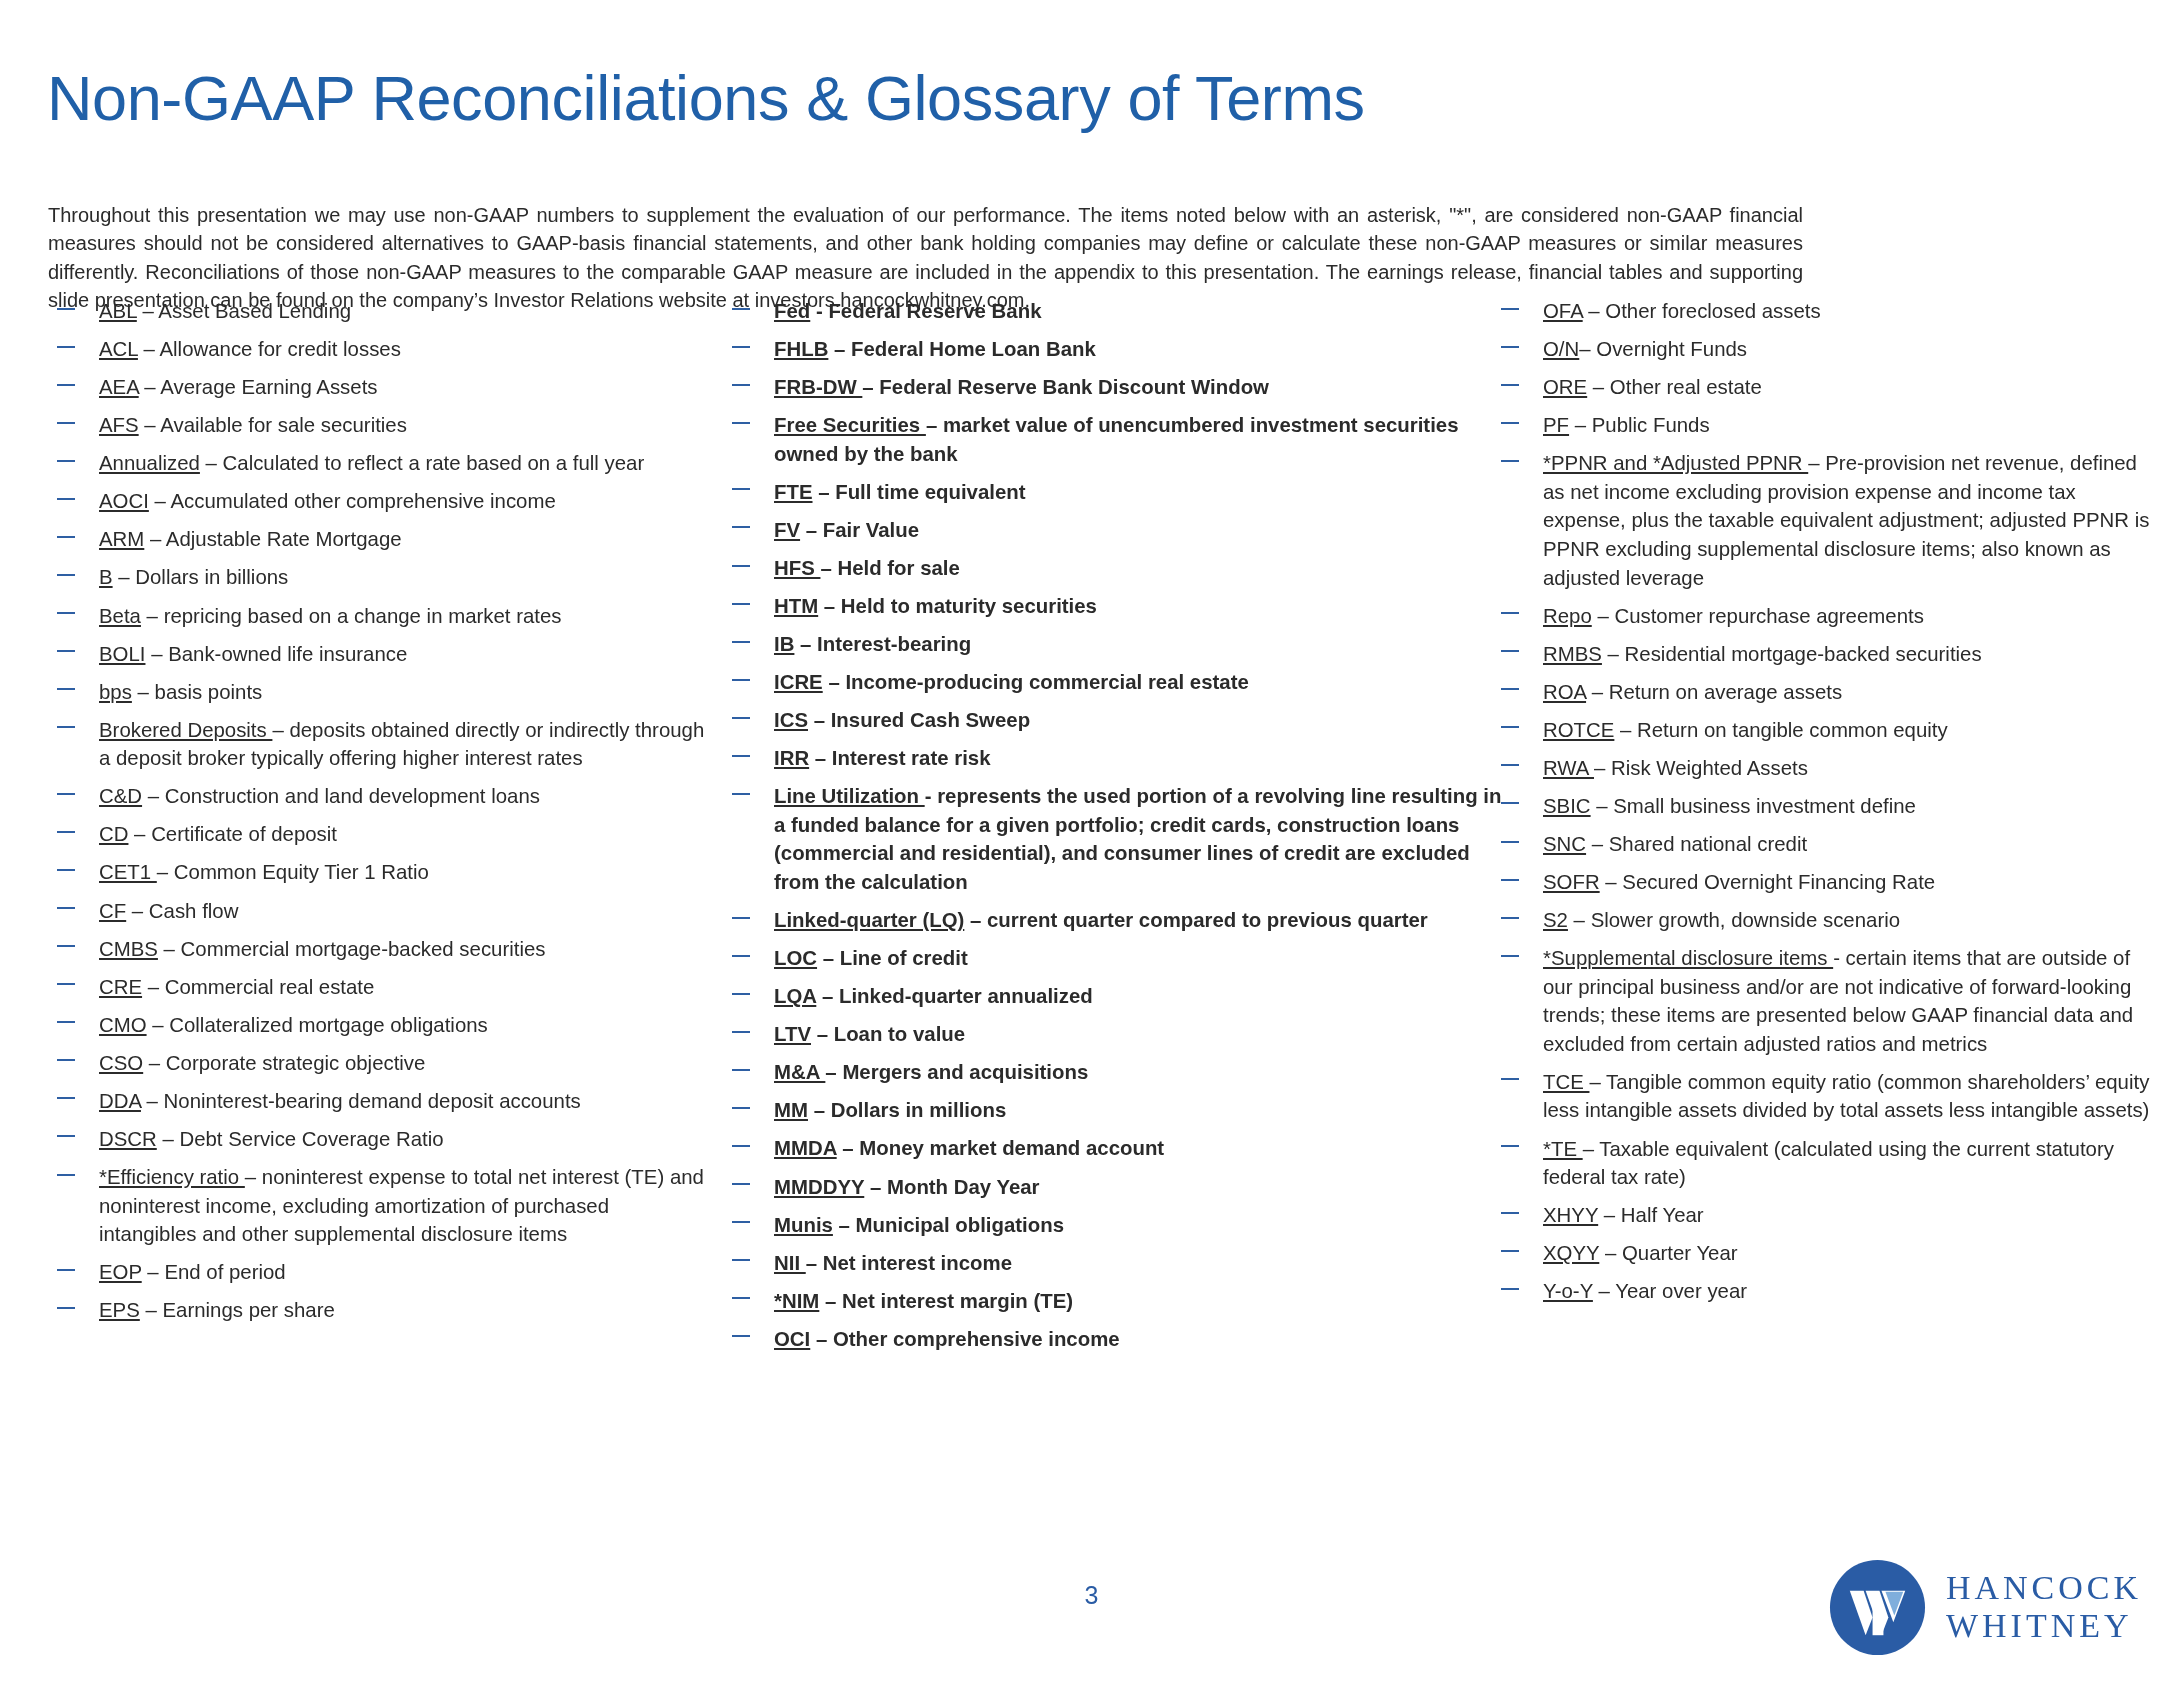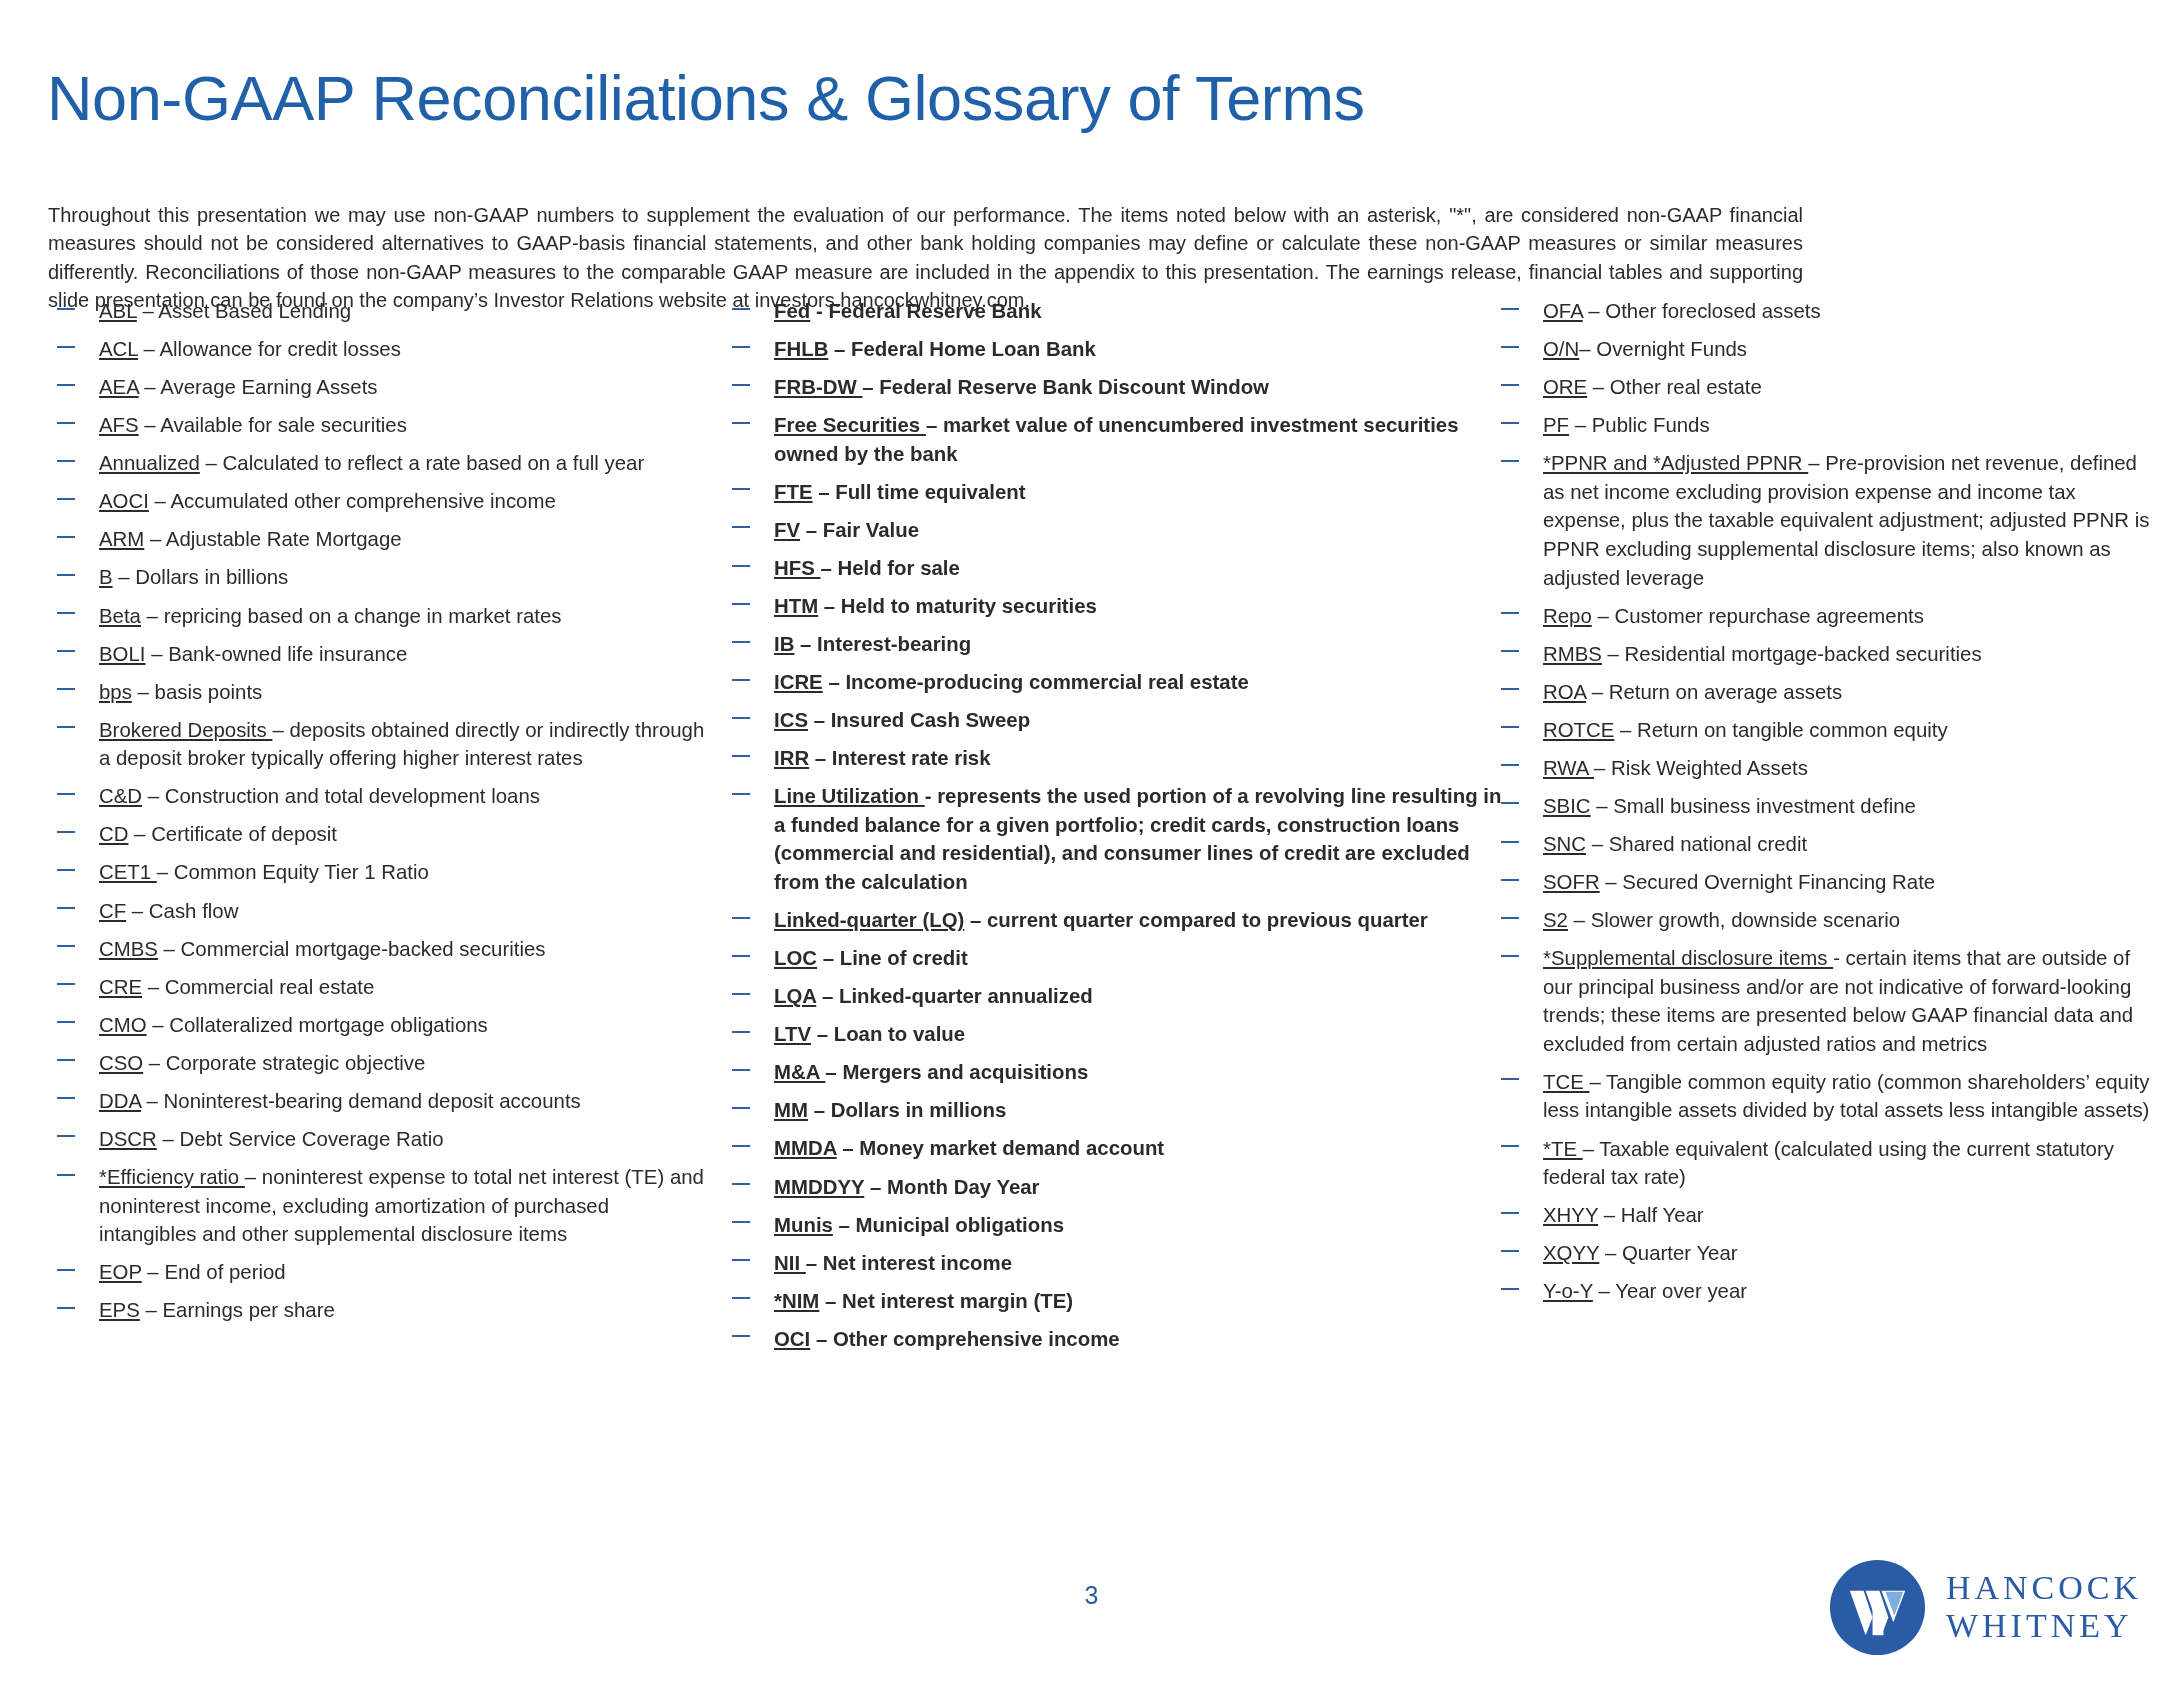--- a/index.html
+++ b/index.html
@@ -132,21 +132,21 @@
       <div class="term-item"><span class="bullet-dash"></span><span class="term">AEA</span><span> – </span><span>Average Earning Assets</span></div>
       <div class="term-item"><span class="bullet-dash"></span><span class="term">AFS</span><span> – </span><span>Available for sale securities</span></div>
       <div class="term-item"><span class="bullet-dash"></span><span class="term">Annualized</span><span> – </span><span>Calculated to reflect a rate based on a full year</span></div>
       <div class="term-item"><span class="bullet-dash"></span><span class="term">AOCI</span><span> – </span><span>Accumulated other comprehensive income</span></div>
       <div class="term-item"><span class="bullet-dash"></span><span class="term">ARM</span><span> – </span><span>Adjustable Rate Mortgage</span></div>
       <div class="term-item"><span class="bullet-dash"></span><span class="term">B</span><span> – </span><span>Dollars in billions</span></div>
       <div class="term-item"><span class="bullet-dash"></span><span class="term">Beta</span><span> – </span><span>repricing based on a change in market rates</span></div>
       <div class="term-item"><span class="bullet-dash"></span><span class="term">BOLI</span><span> – </span><span>Bank-owned life insurance</span></div>
       <div class="term-item"><span class="bullet-dash"></span><span class="term">bps</span><span> – </span><span>basis points</span></div>
       <div class="term-item"><span class="bullet-dash"></span><span class="term">Brokered Deposits </span><span>– </span><span>deposits obtained directly or indirectly through a deposit broker typically offering higher interest rates</span></div>
-      <div class="term-item"><span class="bullet-dash"></span><span class="term">C&amp;D</span><span> – </span><span>Construction and total development loans</span></div>
+      <div class="term-item"><span class="bullet-dash"></span><span class="term">C&amp;D</span><span> – </span><span>Construction and land development loans</span></div>
       <div class="term-item"><span class="bullet-dash"></span><span class="term">CD</span><span> – </span><span>Certificate of deposit</span></div>
       <div class="term-item"><span class="bullet-dash"></span><span class="term">CET1 </span><span>– </span><span>Common Equity Tier 1 Ratio</span></div>
       <div class="term-item"><span class="bullet-dash"></span><span class="term">CF</span><span> – </span><span>Cash flow</span></div>
       <div class="term-item"><span class="bullet-dash"></span><span class="term">CMBS</span><span> – </span><span>Commercial mortgage-backed securities</span></div>
       <div class="term-item"><span class="bullet-dash"></span><span class="term">CRE</span><span> – </span><span>Commercial real estate</span></div>
       <div class="term-item"><span class="bullet-dash"></span><span class="term">CMO</span><span> – </span><span>Collateralized mortgage obligations</span></div>
       <div class="term-item"><span class="bullet-dash"></span><span class="term">CSO</span><span> – </span><span>Corporate strategic objective</span></div>
       <div class="term-item"><span class="bullet-dash"></span><span class="term">DDA</span><span> – </span><span>Noninterest-bearing demand deposit accounts</span></div>
       <div class="term-item"><span class="bullet-dash"></span><span class="term">DSCR</span><span> – </span><span>Debt Service Coverage Ratio</span></div>
       <div class="term-item"><span class="bullet-dash"></span><span class="term">*Efficiency ratio </span><span>– </span><span>noninterest expense to total net interest (TE) and noninterest income, excluding amortization of purchased intangibles and other supplemental disclosure items</span></div>

